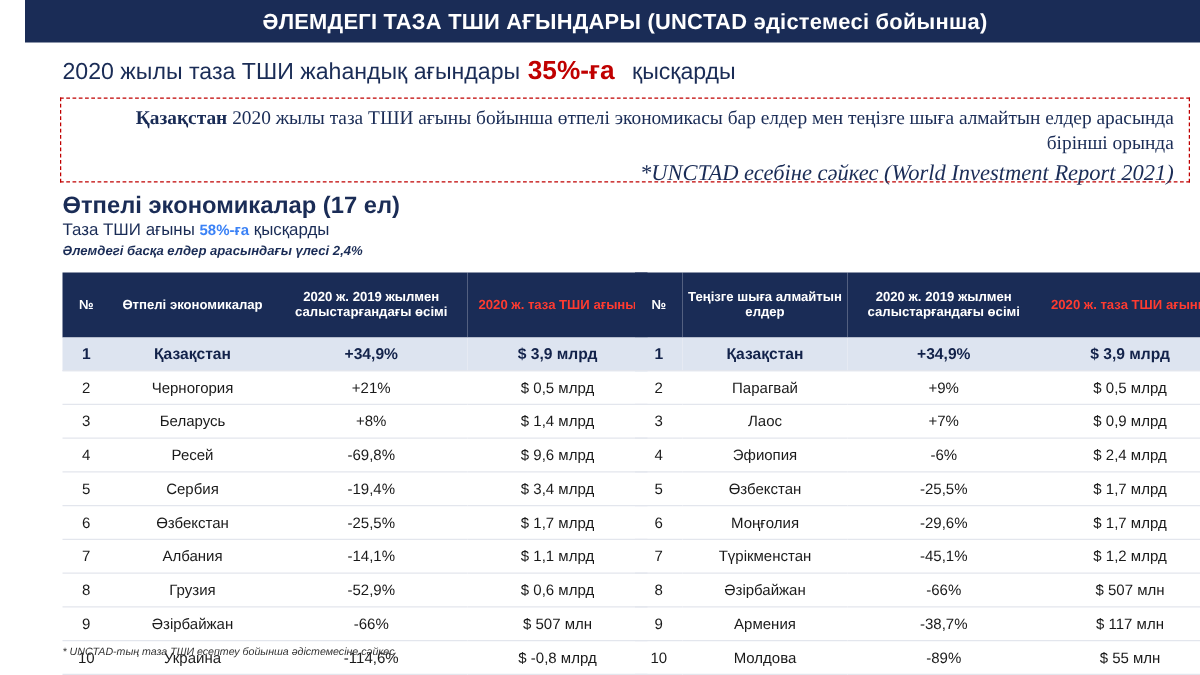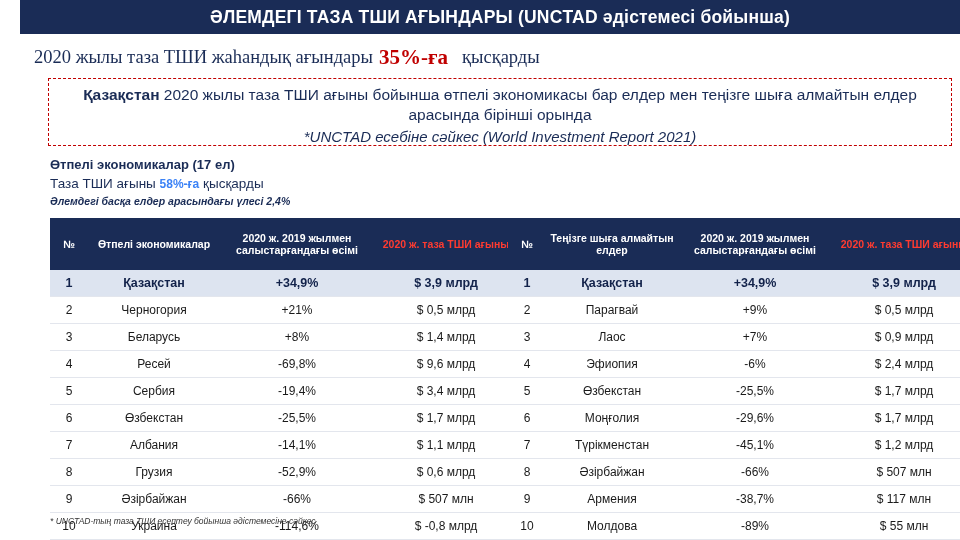--- a/index.html
+++ b/index.html
@@ -34,27 +34,26 @@
   .header-title {
     color: #ffffff;
     font-size: 17.5px;
     font-weight: bold;
     letter-spacing: 0.2px;
     white-space: nowrap;
   }
   
   .subtitle-row {
     position: absolute;
-    left: 14px;
+    left: 30px;
     top: 42px;
     width: 900px;
     height: 30px;
     display: flex;
     align-items: center;
-    font-family: Liberation Serif, serif;
   }
   .subtitle-text {
     font-size: 18.5px;
     color: #1a2c56;
   }
   .subtitle-accent {
     font-size: 21px;
     color: #c00000;
     font-weight: bold;
     margin: 0 8px 0 6px;
@@ -67,46 +66,47 @@
   
   .callout {
     position: absolute;
     left: 28px;
     top: 78px;
     width: 904px;
     height: 68px;
     border: 1.5px dashed #c00000;
     box-sizing: border-box;
     padding: 6px 12px 4px 12px;
-    text-align: center;
+    text-align: right;
+    font-family: Liberation Serif, serif;
   }
   .callout-line1 {
     font-size: 15.5px;
     color: #1a2c56;
     line-height: 20px;
   }
   .callout-line1 b {
     font-weight: bold;
   }
   .callout-src {
-    font-size: 15px;
+    font-size: 18px;
     color: #1a2c56;
     font-style: italic;
     margin-top: 3px;
   }
   
   .col {
     position: absolute;
     top: 156px;
     width: 452px;
   }
   .col-left { left: 30px; }
   .col-right { left: 488px; }
   .col-title {
-    font-size: 13px;
+    font-size: 19px;
     font-weight: bold;
     color: #1a2c56;
     line-height: 17px;
   }
   .col-sub {
     font-size: 13.5px;
     color: #1a2c56;
     line-height: 19px;
     margin-top: 1px;
   }

